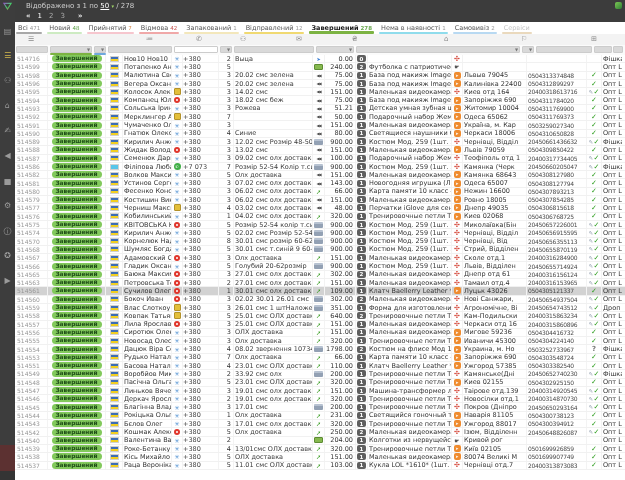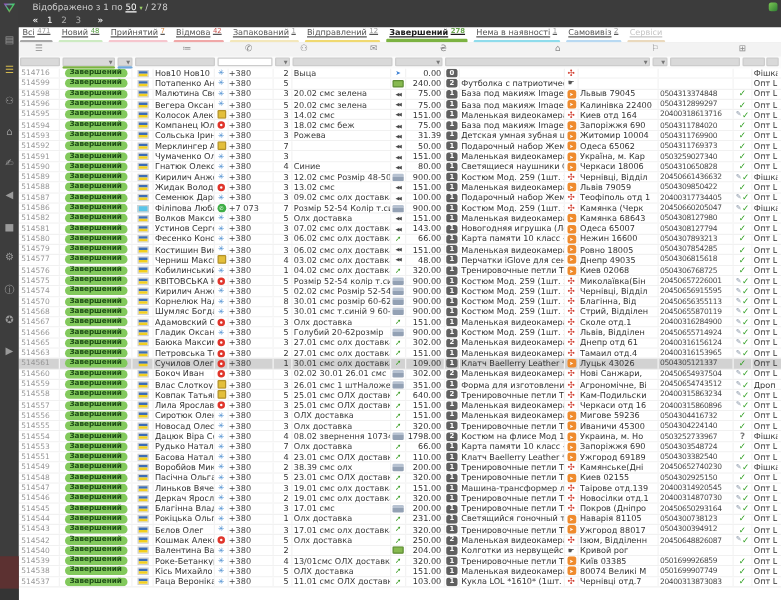--- a/index.html
+++ b/index.html
@@ -13,22 +13,22 @@
   #pager{position:absolute;left:26px;top:12px;font-size:7px;color:#ddd;letter-spacing:1px;}
   #pager span{display:inline-block;margin-right:6px;cursor:pointer;}
   #pager .pgico{font-weight:bold;color:#eee;}
   #topright{position:absolute;right:3px;top:2px;width:7px;height:7px;border-radius:2px;
     background:linear-gradient(135deg,#7dc855,#2e7d32);}
   
   #logo{position:absolute;left:2px;top:1px;width:11px;height:11px;}
   
   #tabs{position:absolute;left:15px;top:22px;width:610px;height:12px;background:#fff;
     border-bottom:1px solid #e0e0e0;display:flex;align-items:stretch;overflow:hidden;white-space:nowrap;}
-  .tab{position:relative;display:inline-flex;padding:0 3px;margin-right:3px;
-    font-size:6.5px;color:#555;cursor:pointer;flex:0 0 auto;text-decoration:underline;}
+  .tab{position:relative;display:inline-flex;align-items:center;padding:0 3px;margin-right:3px;
+    font-size:6.5px;color:#555;cursor:pointer;flex:0 0 auto;}
   .tab .cnt{font-size:5.5px;margin-left:2px;}
   .tab .under{position:absolute;left:1px;right:1px;bottom:0;height:2px;border-radius:1px;}
   .tab.active{color:#1a1a1a;font-weight:bold;}
   .tab.active .under{height:3px;}
   .tab.faded{color:#c4c4c4;}
   
   #sidebar{position:absolute;left:0;top:0;width:15px;height:480px;background:#3d3d3d;z-index:5;}
   .sbico{position:absolute;left:0;width:15px;text-align:center;font-size:8px;color:#9a9a9a;cursor:pointer;}
   .sbico.active{color:#d4b94e;}
   #sbred{position:absolute;left:0;top:445px;width:15px;height:26px;background:#5c3131;}
@@ -455,21 +455,21 @@
         <span class="cell c-nm">Сольська Ірина</span>
         <span class="cell c-src">
           <span class="srcstar">✳</span>
         </span>
         <span class="cell c-ph">+380</span>
         <span class="cell c-cnt">3</span>
         <span class="cell c-note">Рожева</span>
         <span class="cell c-pay">
           <span class="pay-cod">◀◀</span>
         </span>
-        <span class="cell c-pr">31.39</span>
+        <span class="cell c-pr">51.21</span>
         <span class="cell c-qty">
           <span class="qtyb">1</span>
         </span>
         <span class="cell c-prod">Детская умная зубная щетка на</span>
         <span class="cell c-car">
           <span class="car-np">➤</span>
         </span>
         <span class="cell c-city">Житомир 10004</span>
         <span class="cell c-ttn">0504311769900</span>
         <span class="cell c-chk">
@@ -1041,21 +1041,21 @@
           <span class="pay-card"></span>
         </span>
         <span class="cell c-pr">900.00</span>
         <span class="cell c-qty">
           <span class="qtyb">1</span>
         </span>
         <span class="cell c-prod">Костюм Мод. 259 (1шт. x 900.00</span>
         <span class="cell c-car">
           <span class="car-up">✣</span>
         </span>
-        <span class="cell c-city">Благінна, Від</span>
+        <span class="cell c-city">Чернівці, Від</span>
         <span class="cell c-ttn">20450656355113</span>
         <span class="cell c-chk">
           <span class="chk-p">✎</span>
           <span class="chk-v">✓</span>
         </span>
         <span class="cell c-tag">Опт L</span>
       </div>
       <div class="row">
         <span class="cell c-id">514568</span>
         <span class="cell c-st">
@@ -1591,21 +1591,21 @@
           <span class="pay-gcard">➚</span>
         </span>
         <span class="cell c-pr">110.00</span>
         <span class="cell c-qty">
           <span class="qtyb">1</span>
         </span>
         <span class="cell c-prod">Клатч Baellerry Leather *1487* (1</span>
         <span class="cell c-car">
           <span class="car-np">➤</span>
         </span>
-        <span class="cell c-city">Ужгород 69189</span>
+        <span class="cell c-city">Ужгород 57385</span>
         <span class="cell c-ttn">0504303382540</span>
         <span class="cell c-chk">
           <span class="chk-v">✓</span>
         </span>
         <span class="cell c-tag">Опт L</span>
       </div>
       <div class="row">
         <span class="cell c-id">514549</span>
         <span class="cell c-st">
           <span class="badge">Завершений</span>
@@ -1615,21 +1615,21 @@
             <div class="t" style="background: rgb(61, 109, 181);"></div>
             <div class="b" style="background: rgb(242, 207, 31);"></div>
           </span>
         </span>
         <span class="cell c-nm">Воробйов Микола</span>
         <span class="cell c-src">
           <span class="srcstar">✳</span>
         </span>
         <span class="cell c-ph">+380</span>
         <span class="cell c-cnt">2</span>
-        <span class="cell c-note">38.39 смс олх</span>
+        <span class="cell c-note">33.92 смс олх</span>
         <span class="cell c-pay">
           <span class="pay-card"></span>
         </span>
         <span class="cell c-pr">200.00</span>
         <span class="cell c-qty">
           <span class="qtyb">1</span>
         </span>
         <span class="cell c-prod">Тренировочные петли TRX Train</span>
         <span class="cell c-car">
           <span class="car-up">✣</span>
@@ -1954,21 +1954,21 @@
           <span class="pay-gcard">➚</span>
         </span>
         <span class="cell c-pr">320.00</span>
         <span class="cell c-qty">
           <span class="qtyb">1</span>
         </span>
         <span class="cell c-prod">Тренировочные петли TRX Train</span>
         <span class="cell c-car">
           <span class="car-np">➤</span>
         </span>
-        <span class="cell c-city">Київ 03385</span>
+        <span class="cell c-city">Київ 02105</span>
         <span class="cell c-ttn">0501699926859</span>
         <span class="cell c-chk">
           <span class="chk-v">✓</span>
         </span>
         <span class="cell c-tag">Опт L</span>
       </div>
       <div class="row">
         <span class="cell c-id">514538</span>
         <span class="cell c-st">
           <span class="badge">Завершений</span>

